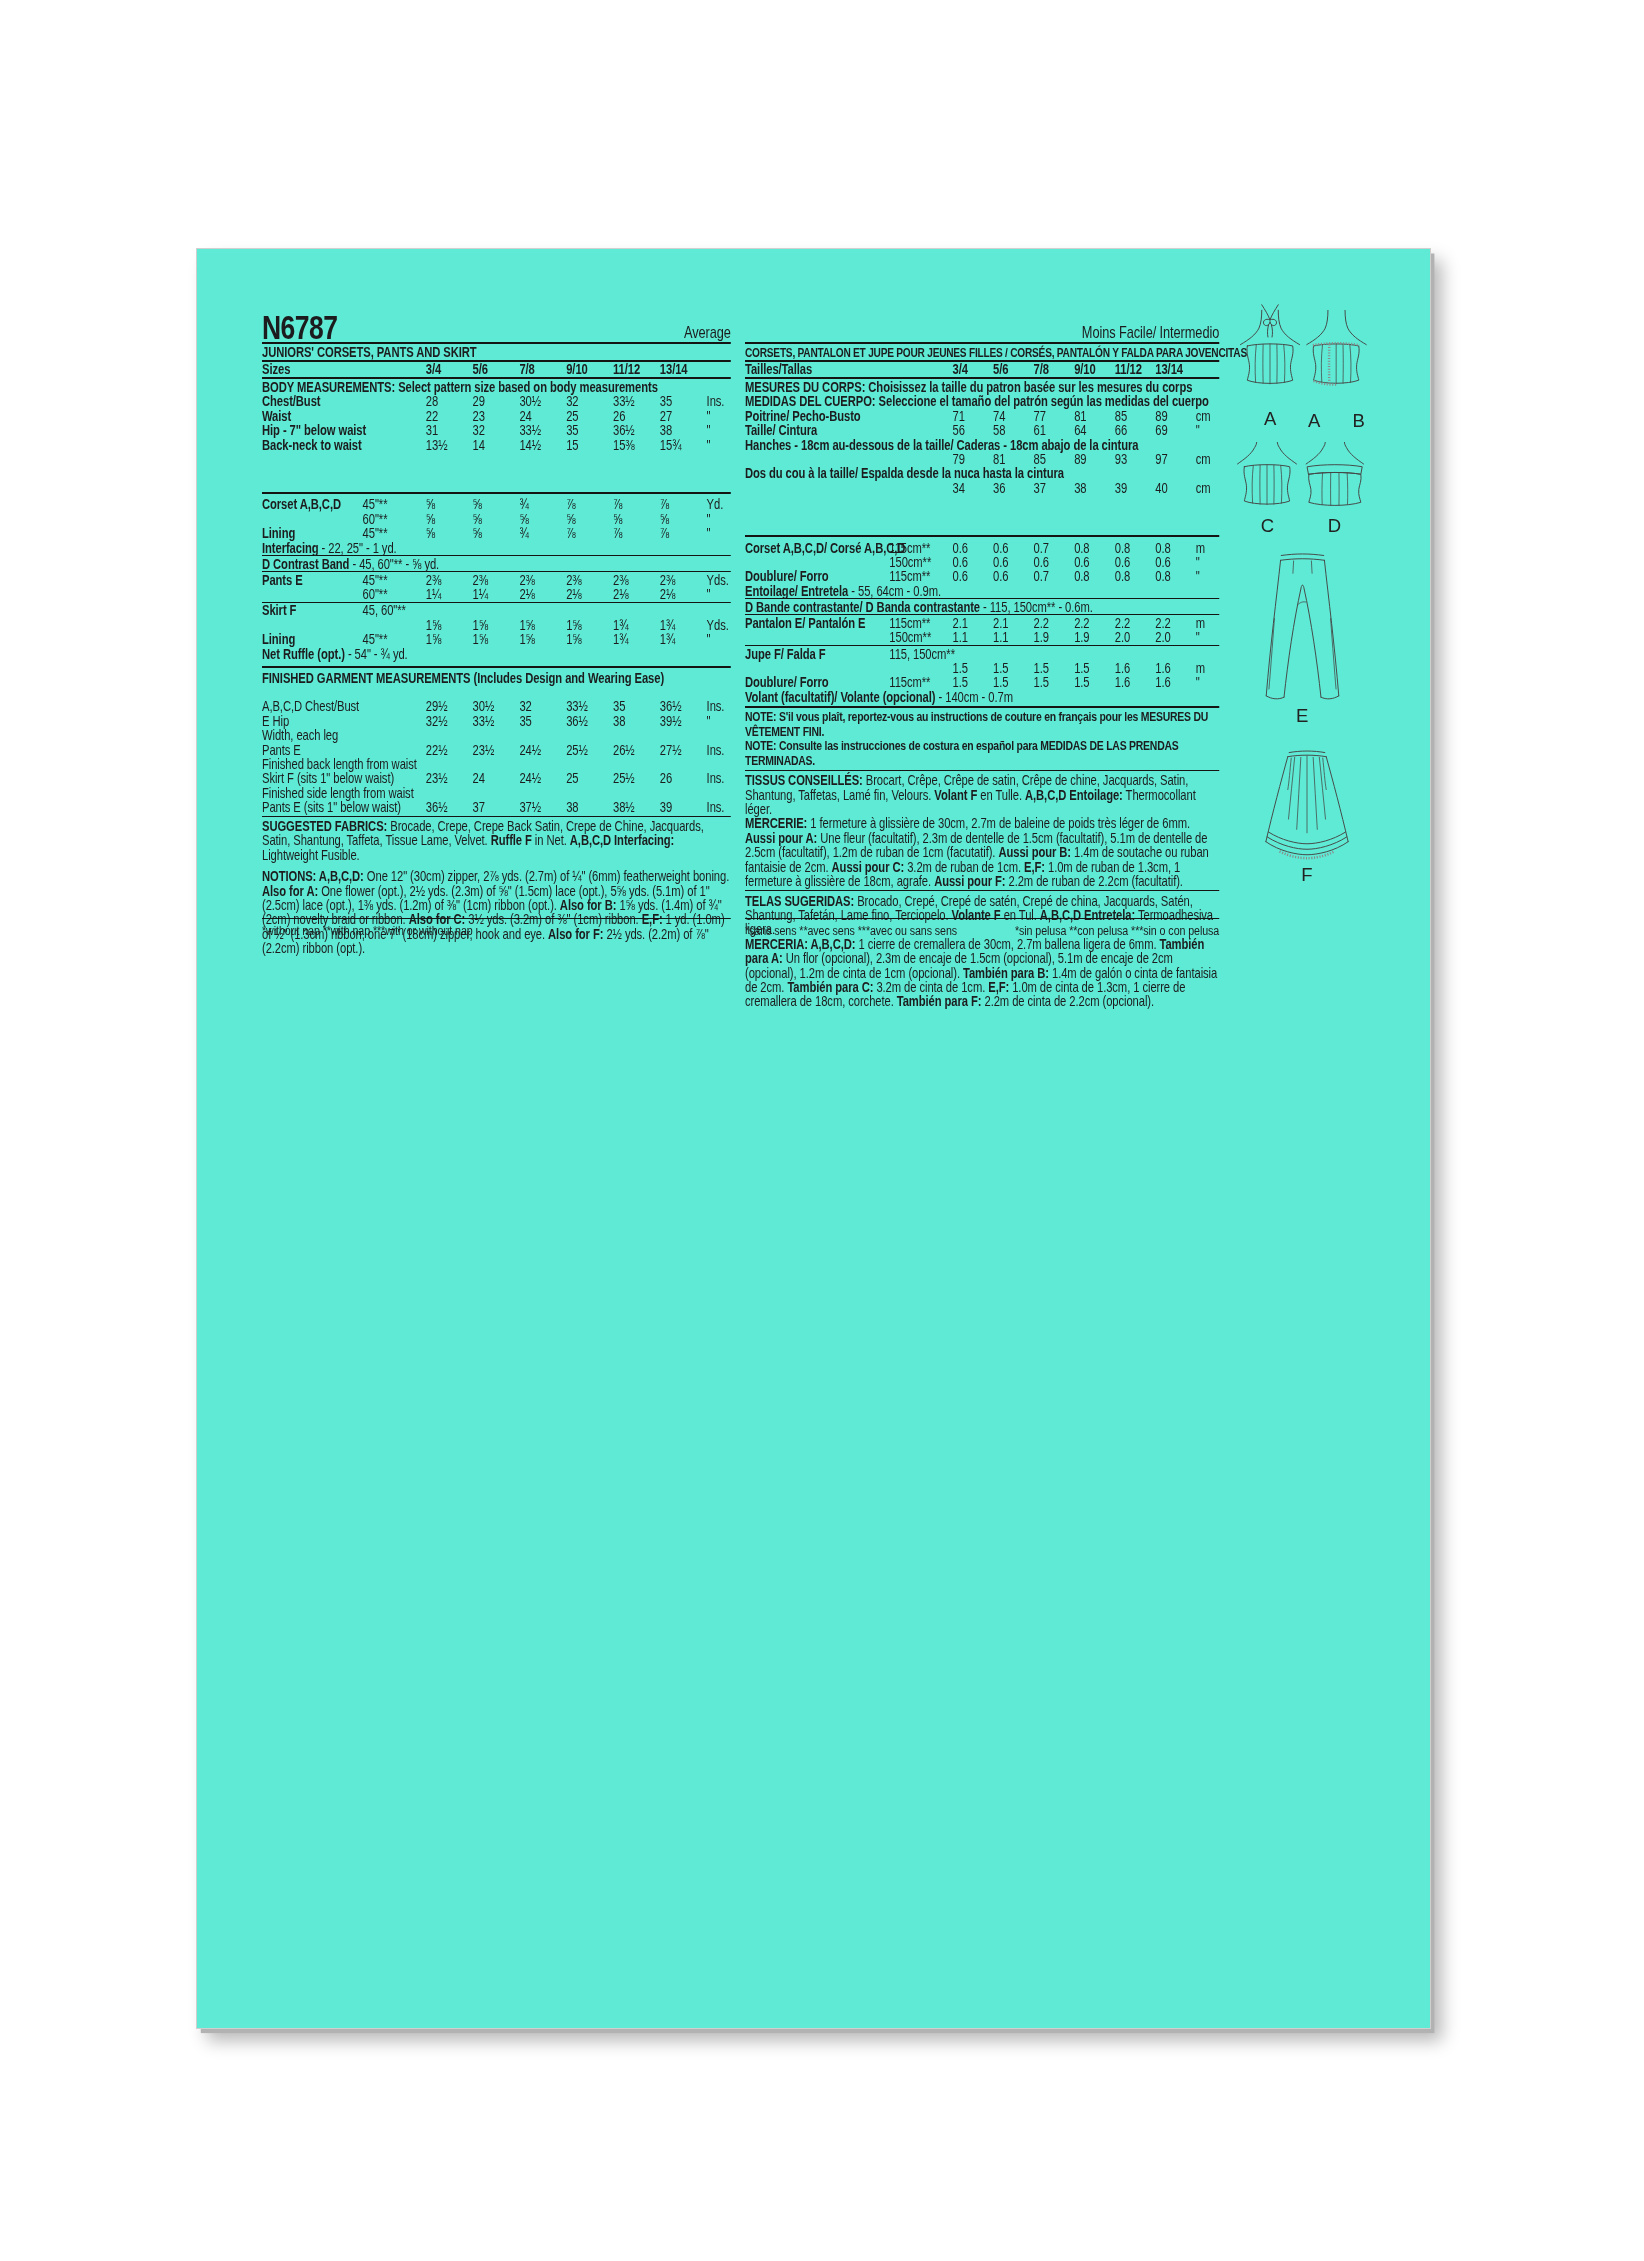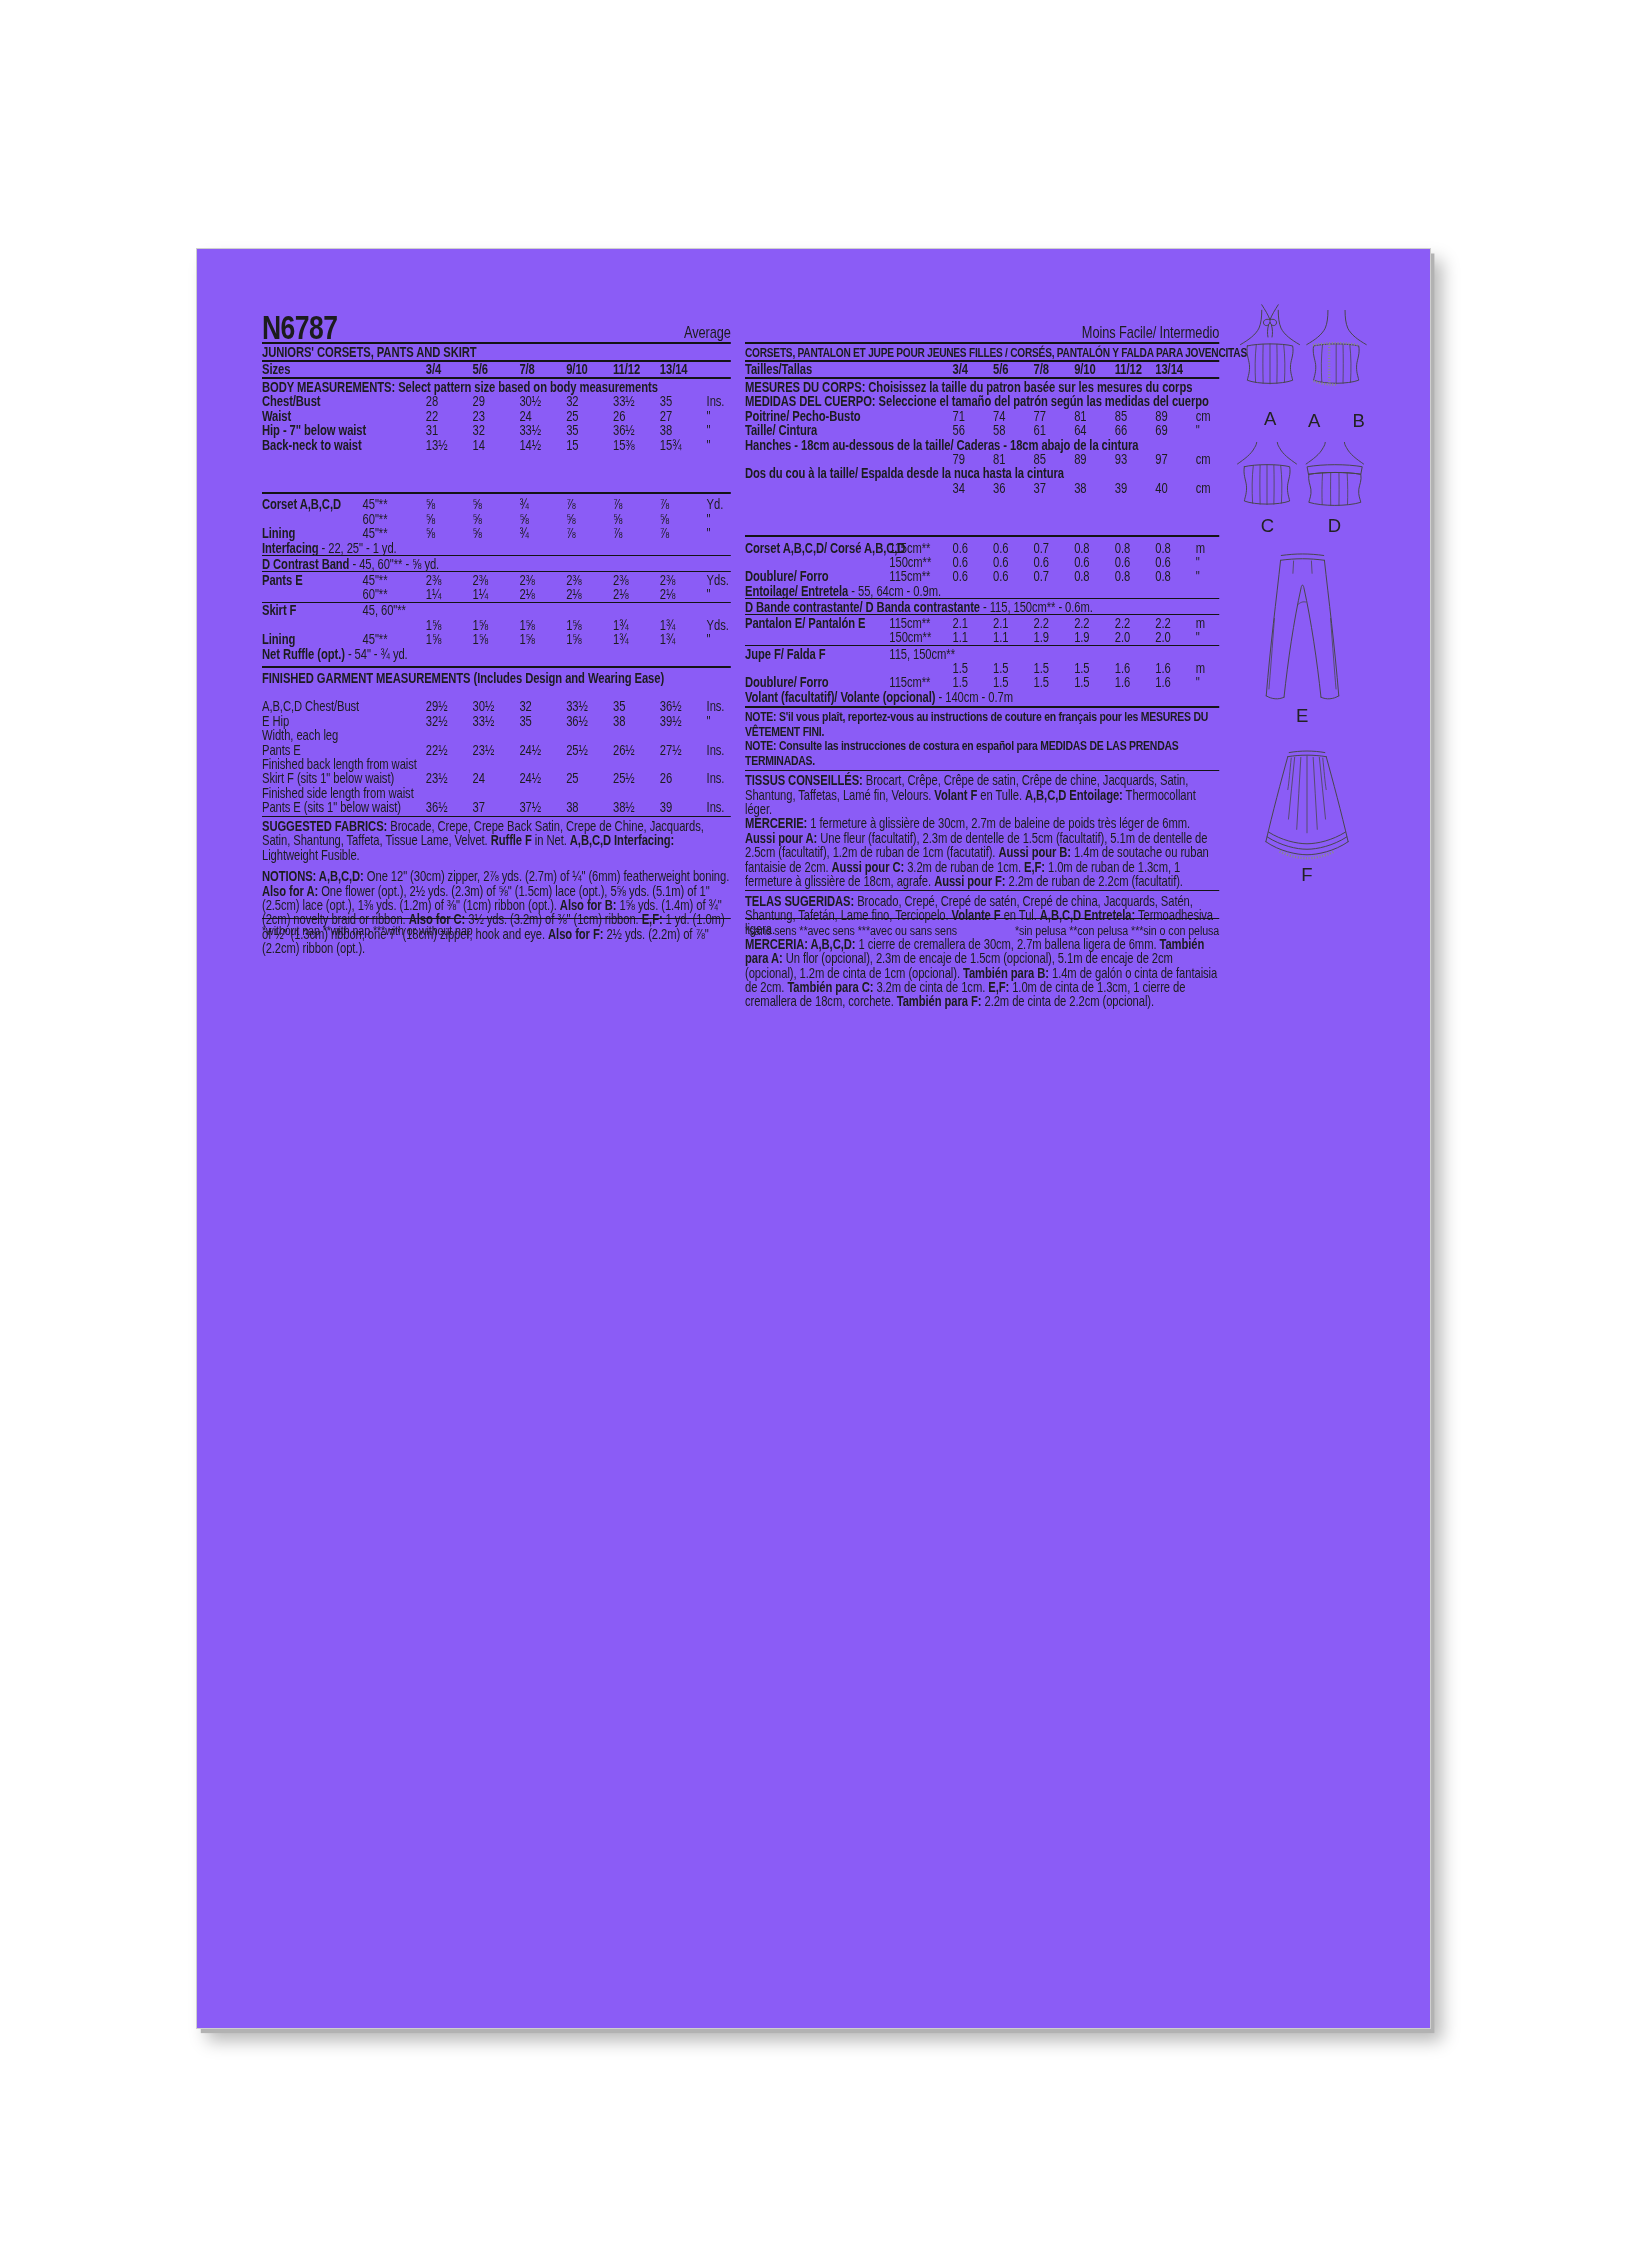--- a/index.html
+++ b/index.html
@@ -2,21 +2,21 @@
 <html style="font-size:11px"><head>
 <meta charset="utf-8">
 <style>
   html,body{margin:0;padding:0;}
   body{
     width:1645px;height:2261px;position:relative;background:#ffffff;
     font-family:"Liberation Sans","DejaVu Sans",sans-serif;color:#1c1c1e;
     -webkit-font-smoothing:antialiased;
   }
   .sheet{
-    position:absolute;left:196px;top:248px;width:1233px;height:1779px;background:#8b5cf6;
+    position:absolute;left:196px;top:248px;width:1233px;height:1779px;background:#5eead4;
     border:0.7px solid #cfcfcf;
     box-shadow:4.1px 4.8px 0 -0.7px #b2b2b2, 11px 12.3px 16.4px rgba(0,0,0,.28);
   }
   
   .col{position:absolute;top:0;transform:scaleX(0.78);transform-origin:0 0;
        font-size:14.4px;line-height:14.4px;letter-spacing:-0.1px;height:754px;}
   .col-left{left:65px;width:601px;}
   .col-right{left:548px;width:608px;}
   b{font-weight:bold;}
   .masthead{margin-top:60px;height:31.5px;display:flex;justify-content:space-between;

